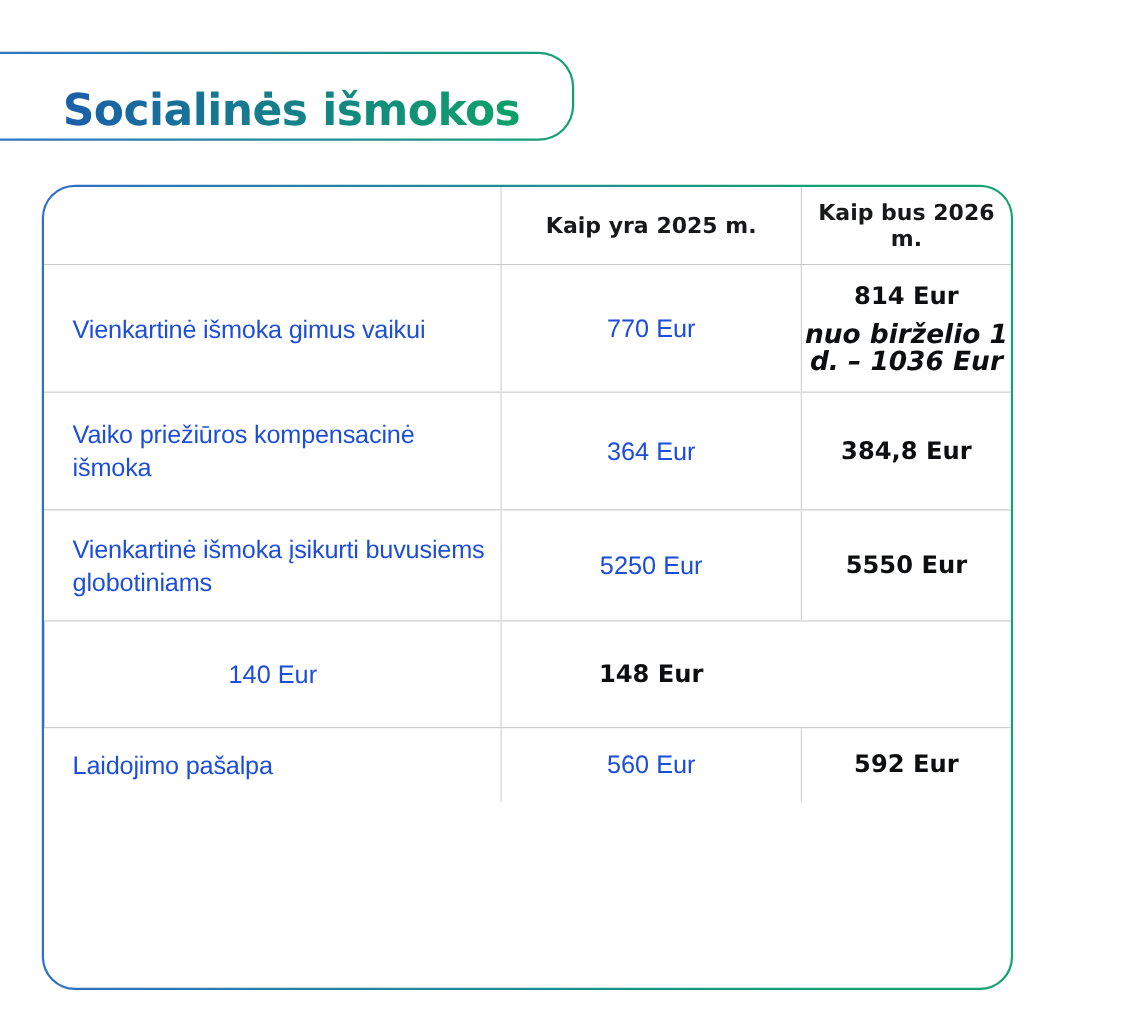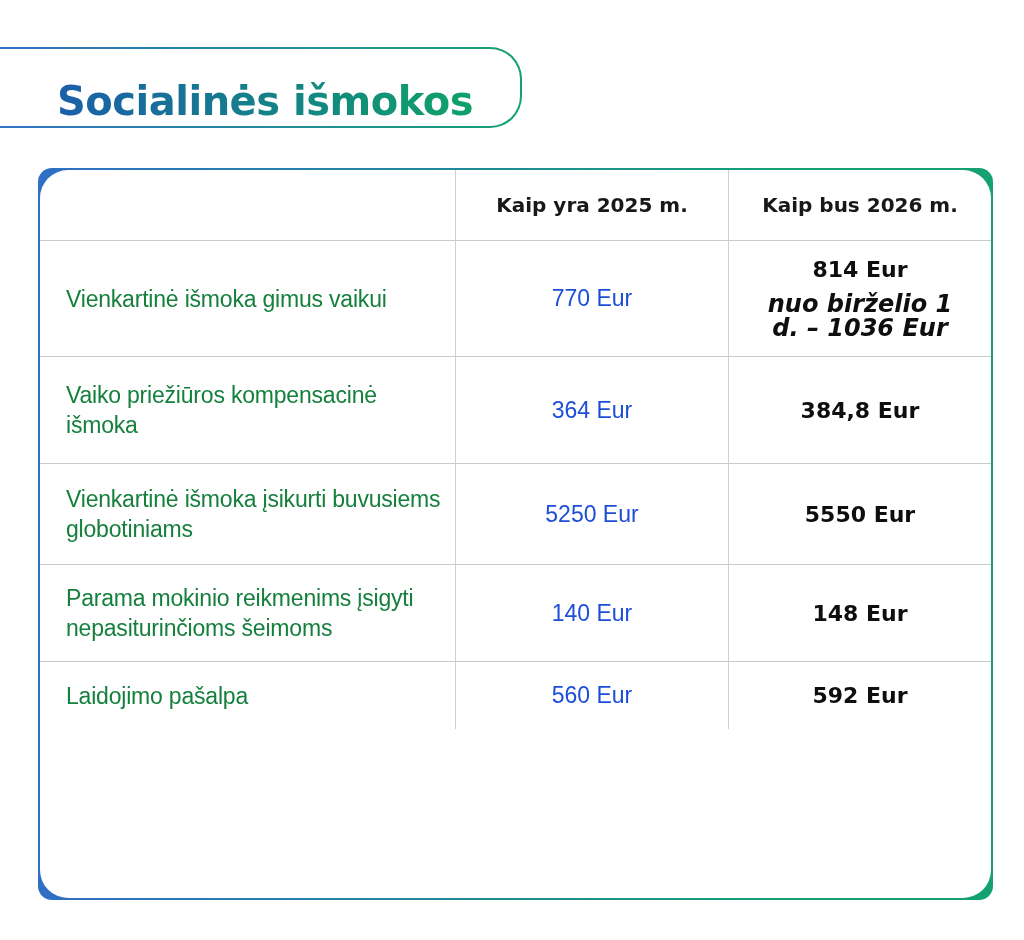--- a/index.html
+++ b/index.html
@@ -34,23 +34,23 @@
     display: inline-block;
     padding-bottom: 6px;
     letter-spacing: -0.5px;
     white-space: nowrap;
     margin-top: 32px;
   }
 
   
   .tbl-outer {
     position: absolute; left: 38px; top: 168px;
-    width: 955px; height: 732px;
+    width: 883px; height: 732px;
     background: linear-gradient(90deg, #2f6fc5 0%, #14a173 80%);
-    border-radius: 14px;
+    border-radius: 30px;
     padding: 2px;
   }
   .tbl-inner {
     width: 100%; height: 100%;
     background: #ffffff;
     border-radius: 28px;
     overflow: hidden;
   }
   .row {
     display: grid;
@@ -65,21 +65,21 @@
     border-left: 1px solid #cfcfcf;
     display: flex; flex-direction: column;
     align-items: center; justify-content: center;
     text-align: center;
   }
   .hdr {
     font-family: "DejaVu Sans", sans-serif;
     font-size: 20px; font-weight: bold; color: #17181a;
   }
   .label {
-    font-size: 23px; color: #15803d; line-height: 30px;
+    font-size: 23px; color: #1d4ed8; line-height: 30px;
     letter-spacing: -0.2px;
   }
   .sublabel {
     font-style: italic; font-size: 20px; color: #3f3f3f;
     line-height: 27px; max-width: 305px; margin-top: 22px;
     letter-spacing: -0.2px;
   }
   .val { font-size: 23px; color: #1d4ed8; }
   .valb {
     font-family: "DejaVu Sans", sans-serif;
@@ -142,21 +142,20 @@
     </div>
 
 
     <div class="row r3">
       <div class="c1 label">Vienkartinė išmoka įsikurti buvusiems globotiniams</div>
       <div class="c2 val">5250 Eur</div>
       <div class="c3 valb">5550 Eur</div>
     </div>
 
     <div class="row r4">
-      <div class="c1 label">Parama mokinio reikmenims įsigyti nepasiturinčioms šeimoms</div>
       <div class="c2 val">140 Eur</div>
       <div class="c3 valb">148 Eur</div>
     </div>
 
     <div class="row r5">
       <div class="c1 label">Laidojimo pašalpa</div>
       <div class="c2 val">560 Eur</div>
       <div class="c3 valb">592 Eur</div>
     </div>
 

